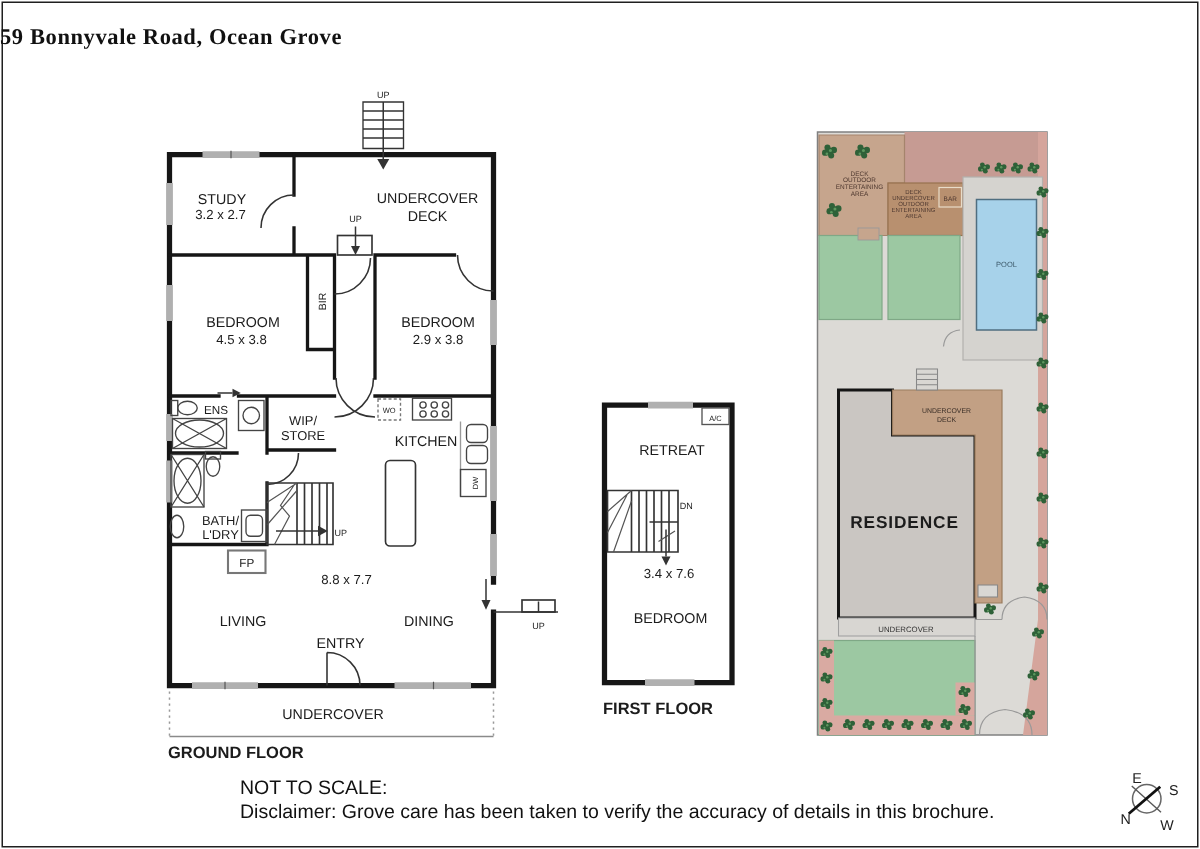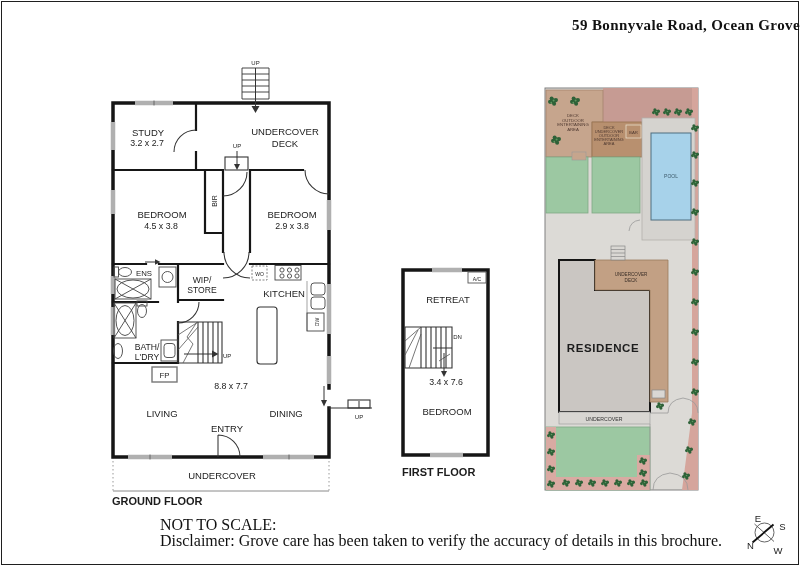--- a/index.html
+++ b/index.html
@@ -1,24 +1,24 @@
 <!DOCTYPE html>
 <html><head>
 <meta charset="utf-8">
 <style>
   html,body{margin:0;padding:0;background:#fff;}
   .page{position:relative;width:800px;height:566px;background:#ffffff;overflow:hidden;
         font-family:"Liberation Sans","DejaVu Sans",sans-serif;}
   .page-border{position:absolute;inset:1px;border:1px solid #1f1f1f;pointer-events:none;}
-  .title{position:absolute;top:17px;left:0;width:100%;text-align:right;
+  .title{position:absolute;top:17px;left:0;width:100%;text-align:left;
          font-family:"Liberation Serif","DejaVu Serif",serif;font-weight:bold;
          font-size:15px;letter-spacing:.4px;color:#111;}
   .footer{position:absolute;left:160px;top:517px;
-          font-family:Liberation Serif, serif;
-          font-size:16px;line-height:16px;color:#111;}
+          font-family:Liberation Sans, sans-serif;
+          font-size:13px;line-height:16px;color:#111;}
   svg{position:absolute;left:0;top:0;}
   svg text{fill:#1c1c1c;font-family:"Liberation Sans","DejaVu Sans",sans-serif;}
   .c{text-anchor:middle;}
   .r{font-size:9.5px;}
   .d{font-size:8.8px;}
   .m{font-size:8.6px;}
   .s8{font-size:7.8px;}
   .s7{font-size:7px;}
   .s6{font-size:6px;}
   .s5{font-size:5px;}

